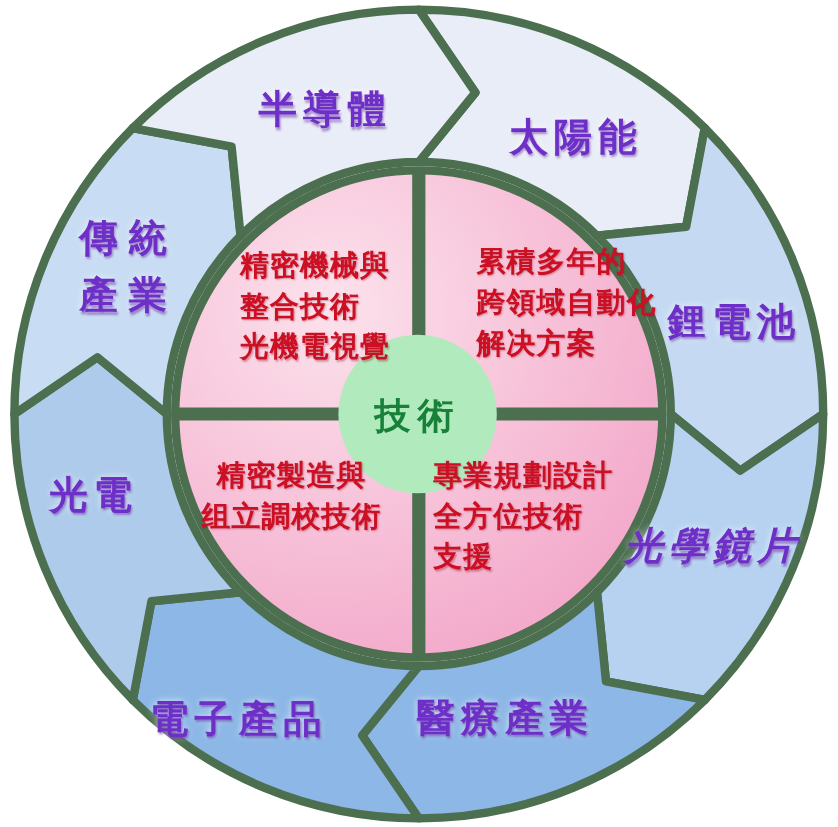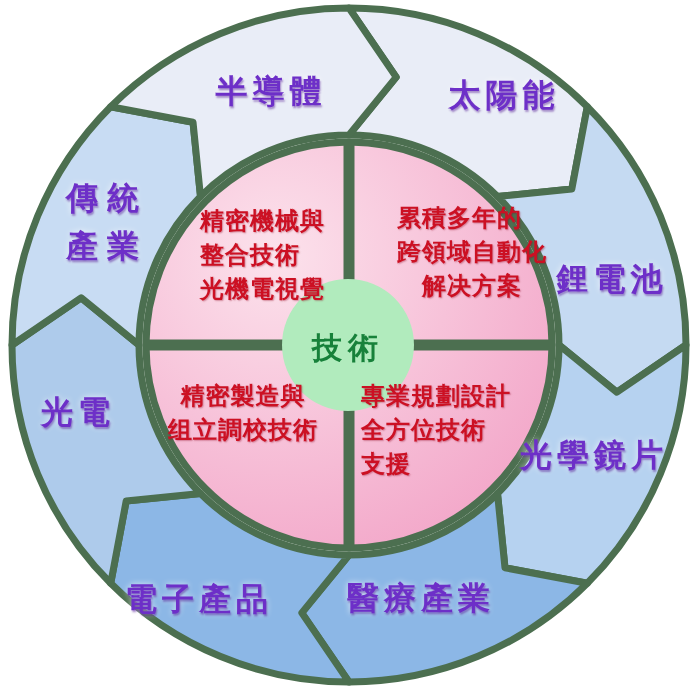--- a/index.html
+++ b/index.html
@@ -9,37 +9,37 @@
   }
   .stage svg { position:absolute; left:0; top:0; }
 
   .outer-label {
     position:absolute; transform:translate(-50%,-50%);
     font-size:32px; font-weight:bold; letter-spacing:5px;
     color:#6D2FC8; white-space:nowrap;
     text-shadow:1px 2px 2px rgba(70,10,140,0.45), 0 0 6px rgba(255,255,255,0.75);
   }
   .outer-label.two-line { text-align:right; line-height:48px; letter-spacing:9px; }
-  .pos-solar         { left:480px; top:96px;margin-left:24px; }
-  .pos-lithium       { left:612px; top:280px; }
-  .pos-optical       { left:594px; top:456px; }
+  .pos-solar         { left:480px; top:115px; }
+  .pos-lithium       { left:612px; top:269px; }
+  .pos-optical       { left:594px; top:456px;font-style:italic; }
   .pos-medical       { left:421px; top:599px; }
   .pos-electronics   { left:199px; top:600px; }
   .pos-optoelec      { left:78px;  top:413px; }
   .pos-traditional   { left:107px; top:222px; }
   .pos-semiconductor { left:261px; top:92px;margin-left:10px;  }
 
   .quad {
     position:absolute; color:#CC1023; font-weight:bold;
     font-size:24px; line-height:34px; letter-spacing:1px; white-space:nowrap;
     text-shadow:1px 1px 1.5px rgba(140,0,30,0.35);
   }
   .q-tl { left:200px; top:204px; }
   .q-tr { left:397px; top:201px; }
-  .q-tr .ln:last-child { text-align:center; }
+  .q-tr .ln:last-child { text-align:left; }
   .q-bl { left:168px; top:379px; text-align:center; }
   .q-br { left:361px; top:379px; }
 
   .center-label {
     position:absolute; left:348px; top:347px; transform:translate(-50%,-50%);
     color:#17813A; font-weight:bold; font-size:30px; line-height:45px;
     letter-spacing:6px; text-align:center; white-space:nowrap;
   }
 </style>
 </head>

